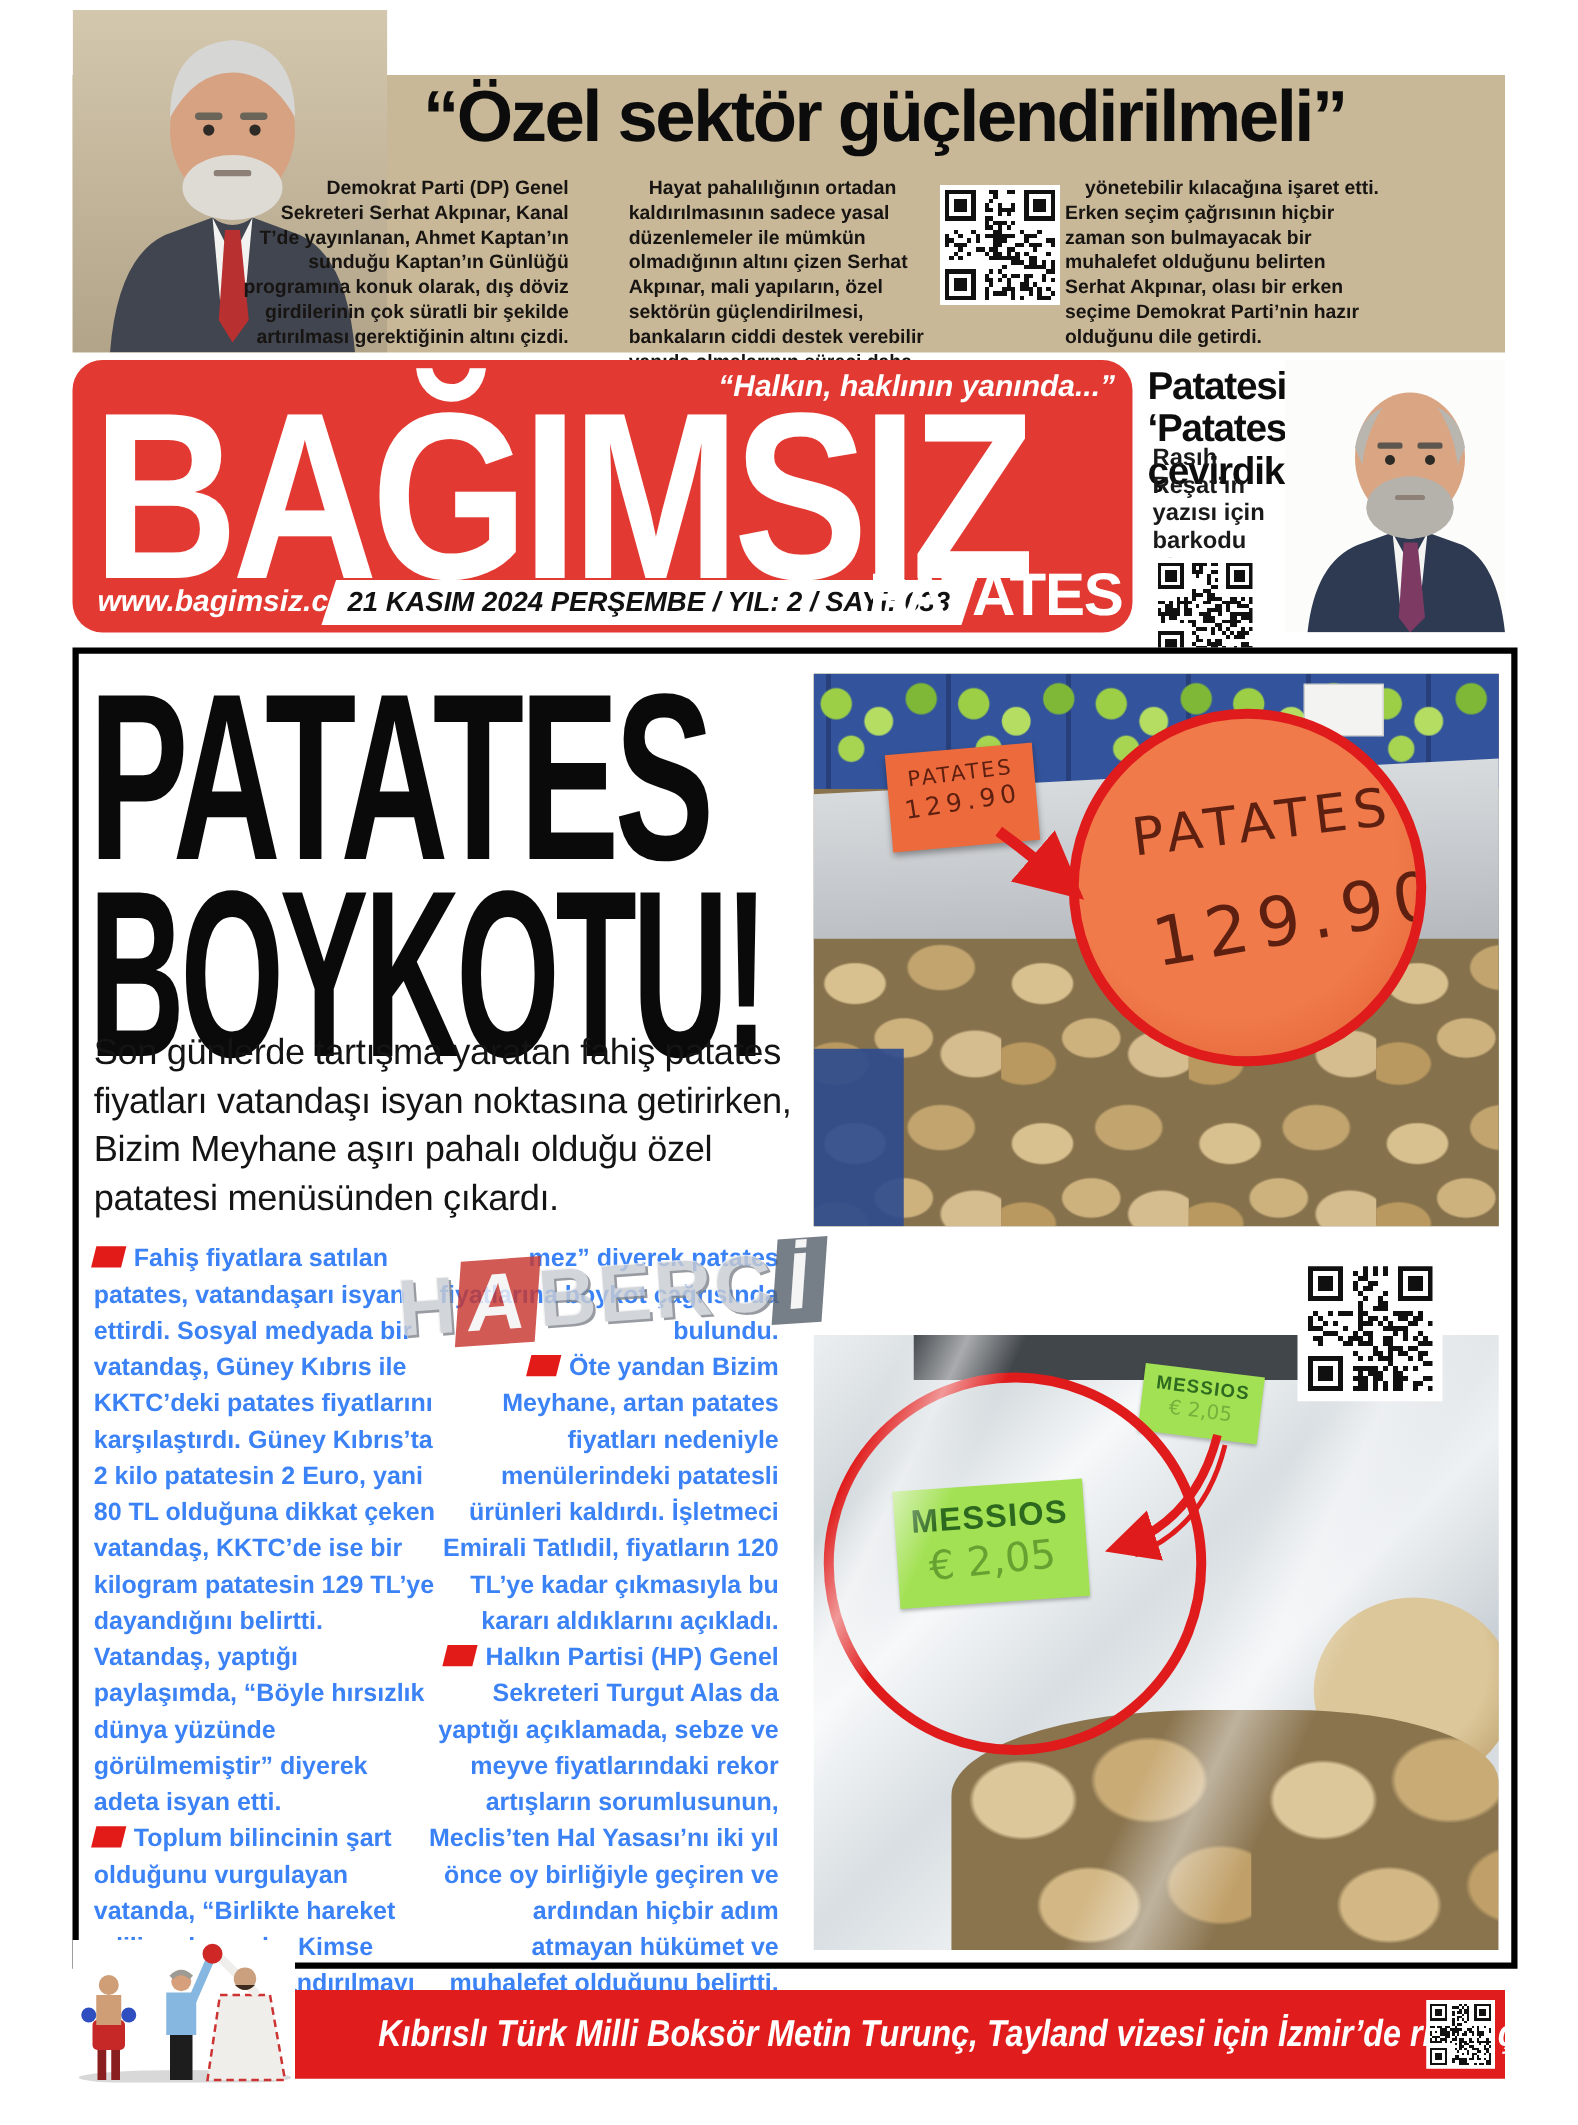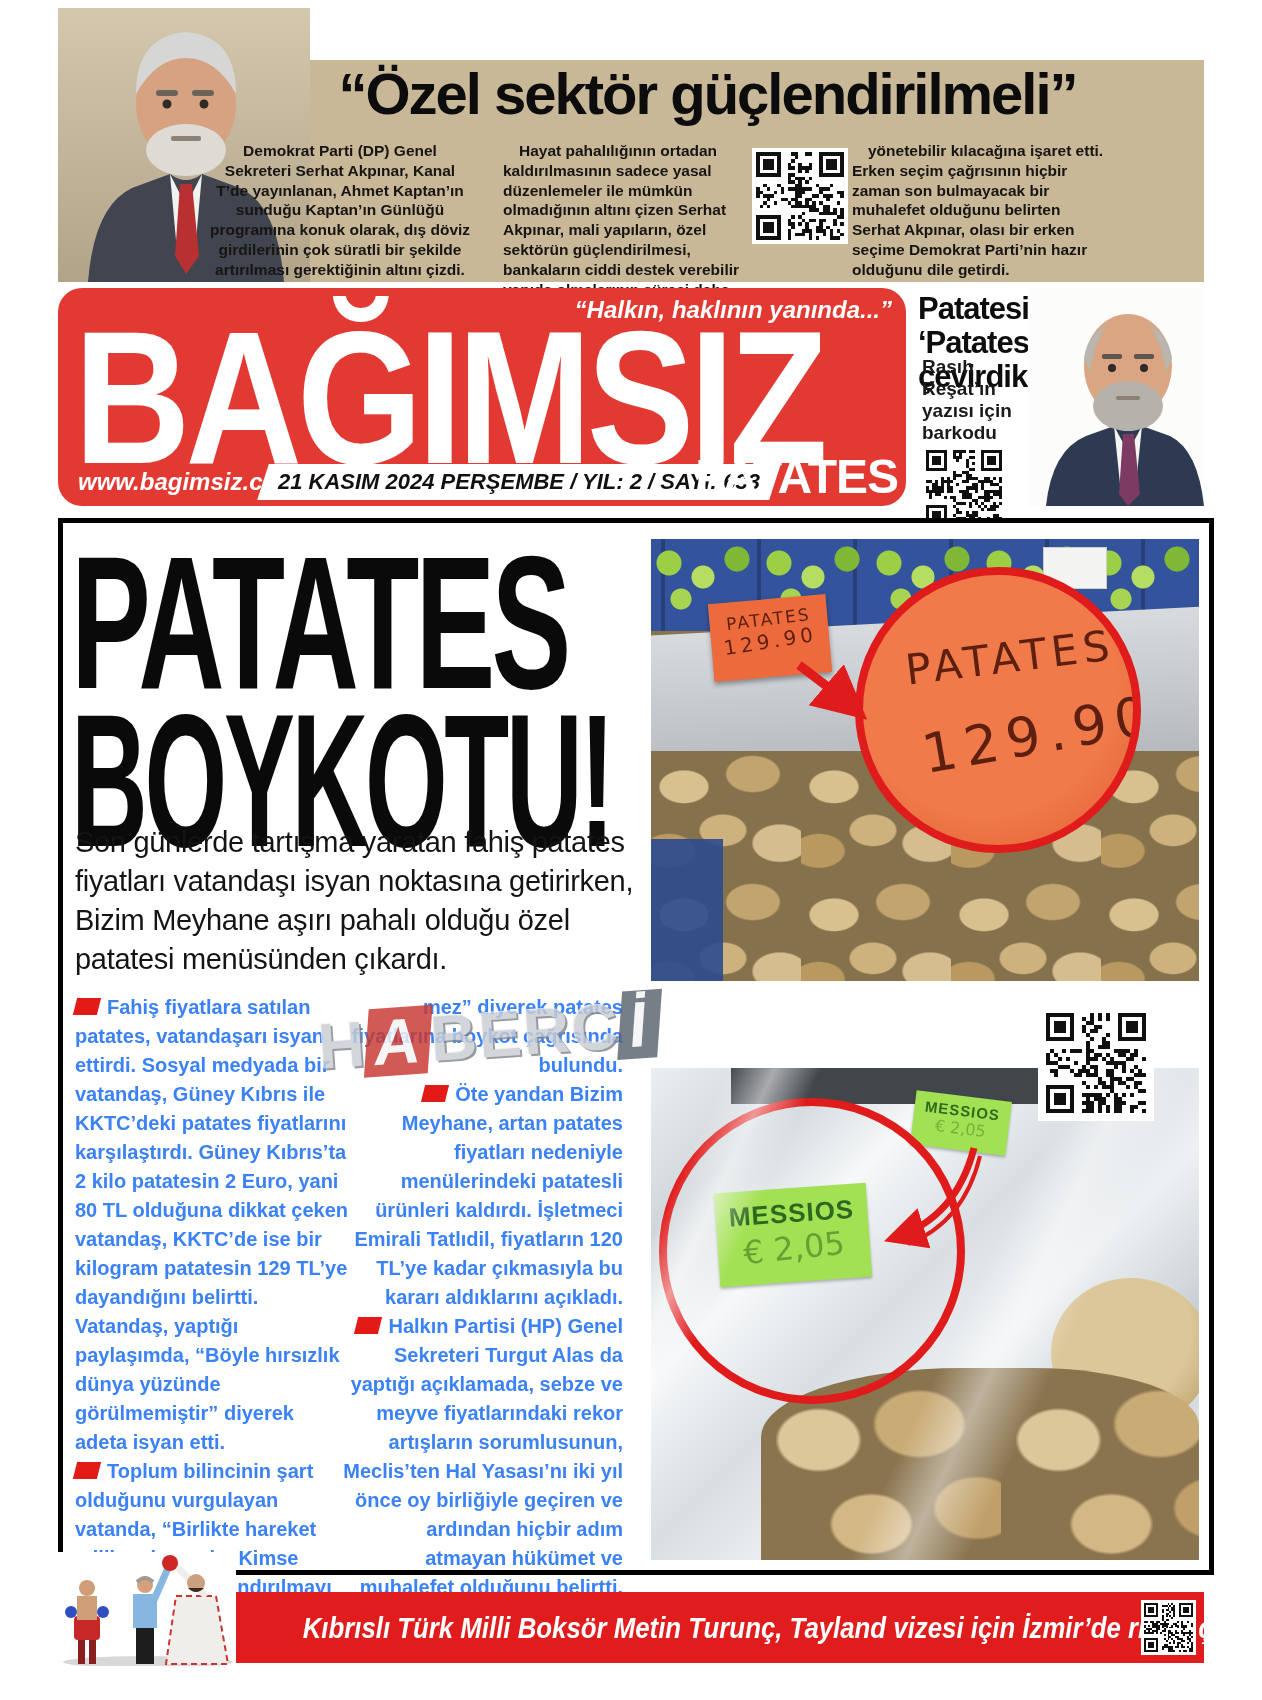--- a/index.html
+++ b/index.html
@@ -6,21 +6,21 @@
   .page{position:relative;width:1262px;height:1700px;background:#fff;overflow:hidden;
         font-family:"Liberation Sans",sans-serif;color:#111;}
   .abs{position:absolute;}
 
   
   .beige-panel{left:58px;top:60px;width:1146px;height:222px;background:#c8b898;}
   .top-photo{left:58px;top:8px;width:252px;height:274px;overflow:hidden;}
   .top-headline{left:215px;top:64px;width:985px;text-align:center;font-size:58px;font-weight:bold;
                 letter-spacing:-2px;color:#0c0c0c;margin:0;line-height:1.05;}
   .top-col{top:141px;font-size:15.5px;font-weight:bold;line-height:19.8px;color:#171412;margin:0;}
-  .tcol1{left:208px;width:264px;text-align:center;}
+  .tcol1{left:191px;width:264px;text-align:right;}
   .tcol2{left:503px;width:246px;text-indent:16px;}
   .tcol3{left:852px;width:252px;text-indent:16px;}
   .qr-box{background:#fff;display:flex;align-items:center;justify-content:center;}
   .qr-top{left:752px;top:148px;width:88px;height:88px;padding:4px;}
   svg.qr-code{width:100%;height:100%;shape-rendering:crispEdges;}
   svg.qr-code path{fill:#101010;}
 
   
   .red-box{left:58px;top:288px;width:848px;height:218px;background:#e23a32;border-radius:24px;}
   .slogan{position:absolute;right:14px;top:8px;font-size:24px;font-style:italic;font-weight:bold;color:#fff;}

